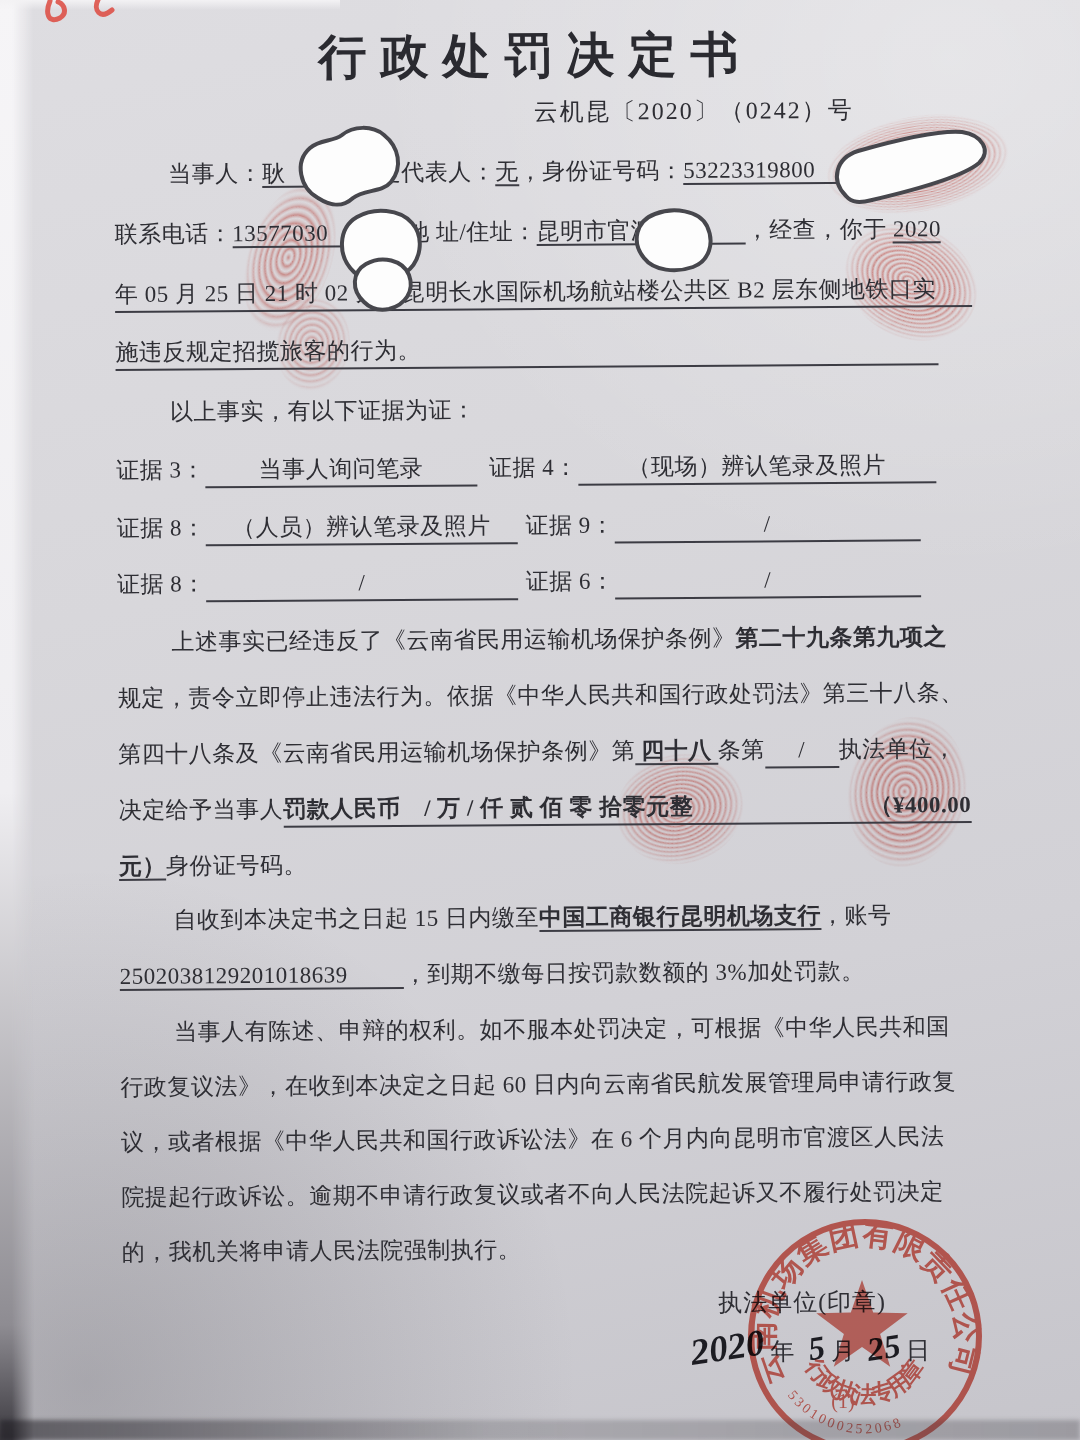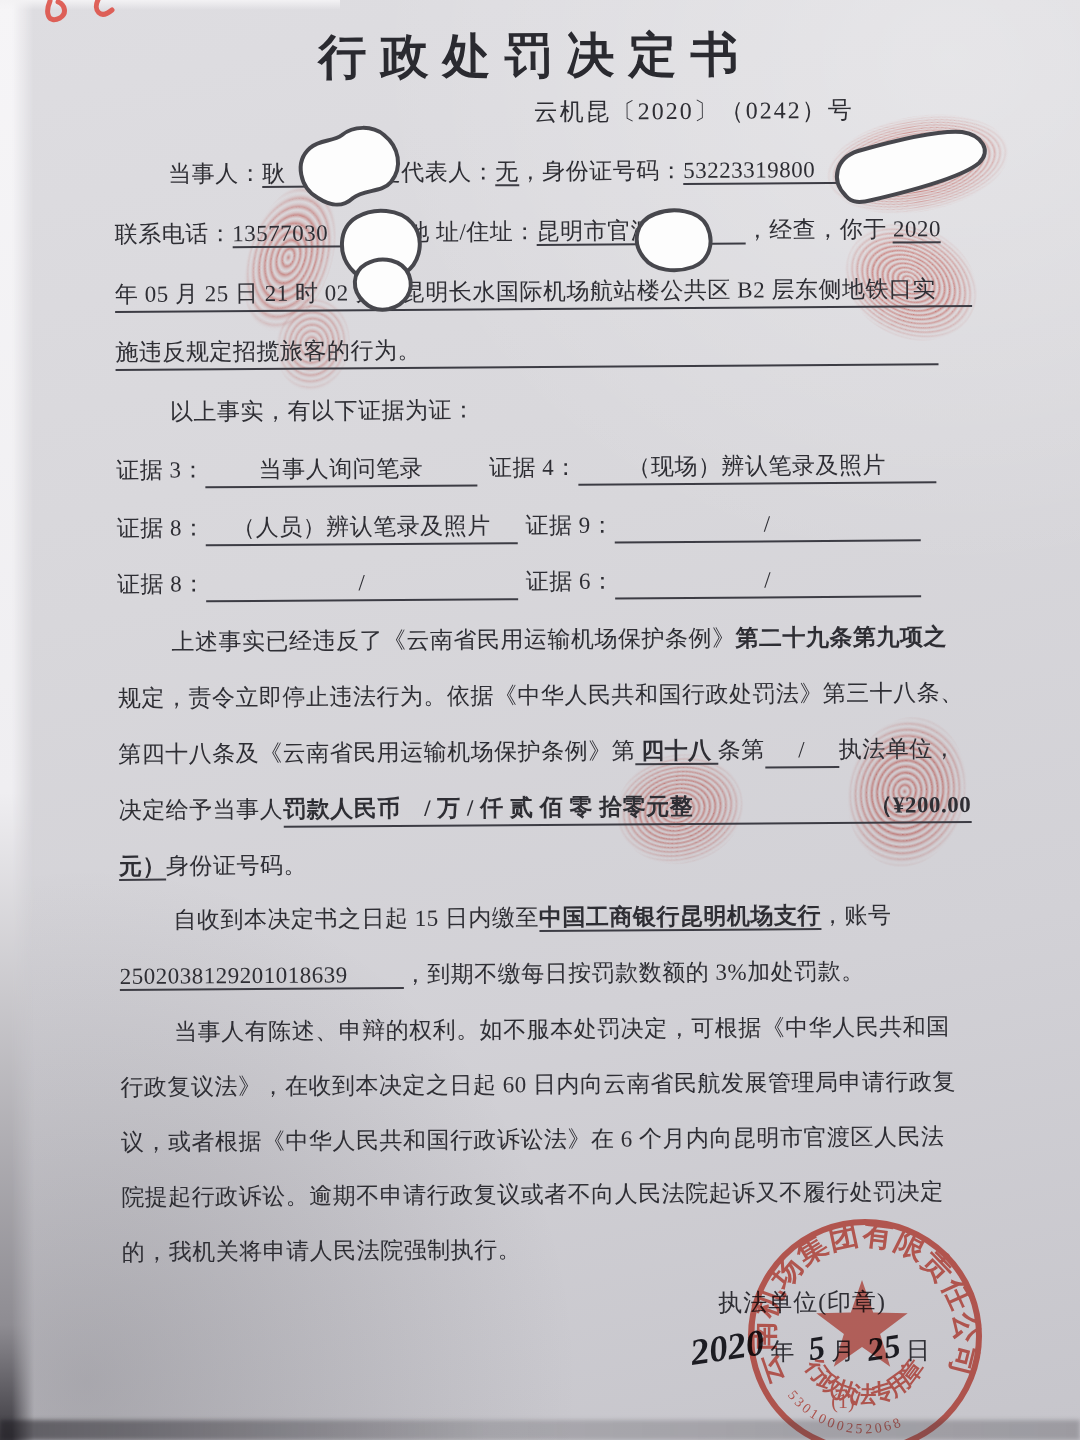--- a/index.html
+++ b/index.html
@@ -103,21 +103,21 @@
     <div class="line" style="top:680px;">
       <span>规定，责令立即停止违法行为。依据《中华人民共和国行政处罚法》第三十八条、</span>
     </div>
     <div class="line" style="top:736px;">
       <span>第四十八条及《云南省民用运输机场保护条例》第</span><span class="u b" style="padding:0 6px;">四十八</span><span>条第</span><span class="u cu" style="width:74px;">/</span><span>执法单位，</span>
     </div>
 
     <div class="line" style="top:792px;">
       <span>决定给予当事人</span><span class="u b" style="display:inline-flex;justify-content:space-between;width:688px;">
           <span>罚款人民币　/ 万 / 仟 贰 佰 零 拾零元整</span>
-          <span>（¥200.00</span>
+          <span>（¥400.00</span>
         </span>
     </div>
     <div class="line" style="top:848px;">
       <span class="u b">元）</span><span>身份证号码。</span>
     </div>
 
     <div class="line indent" style="top:902px;">
       <span>自收到本决定书之日起 15 日内缴至</span><span class="u b">中国工商银行昆明机场支行</span><span>，账号</span>
     </div>
     <div class="line" style="top:958px;">

